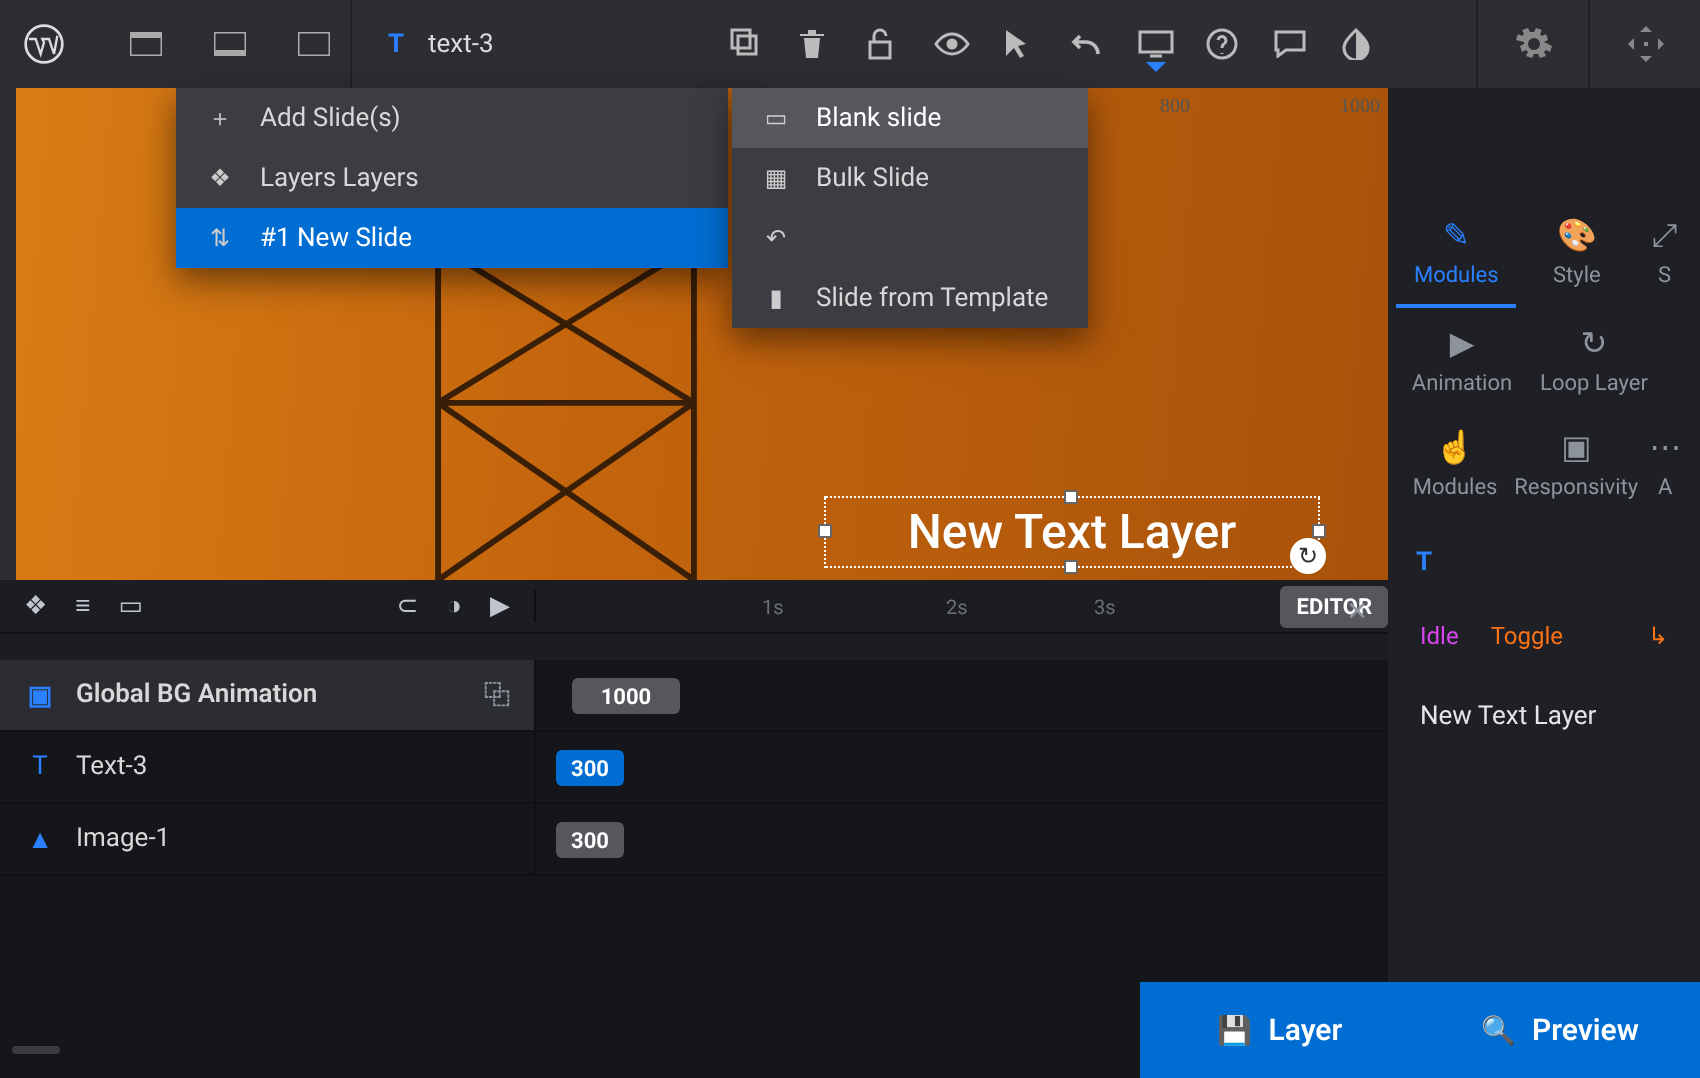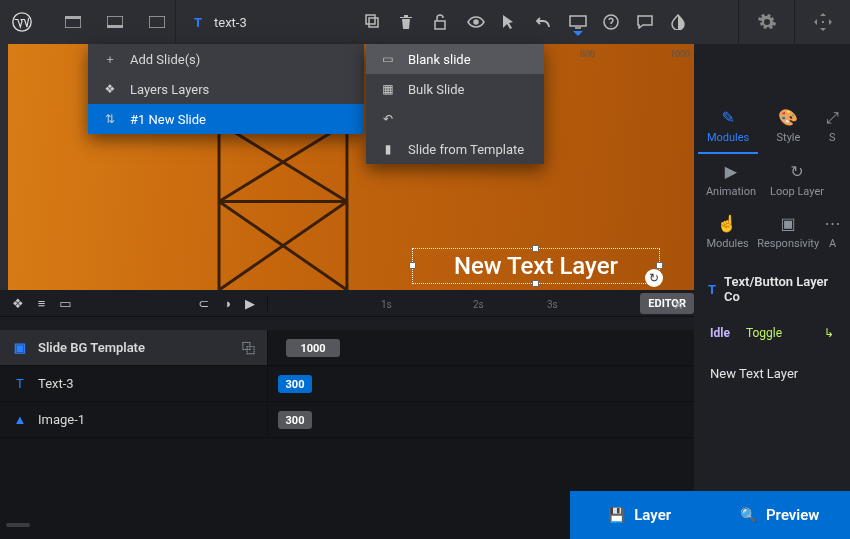--- a/index.html
+++ b/index.html
@@ -43,22 +43,22 @@
   .sidebar { position:absolute; right:0; top:44px; width:156px; bottom:48px; background:#1e2025; overflow:hidden; }
   .sb-tabs { display:flex; padding:56px 4px 4px 4px; justify-content: space-around; flex-wrap:wrap; }
   .sb-group-row { display:flex; width:100%; }
   .sb-tab { width:66px; display:flex; flex-direction:column; align-items:center; gap:4px; padding:8px 0; font-size:11px; cursor:pointer; color:#8d939c; }
   .sb-tab.active { color:#2a80ff; border-bottom:2px solid #2a80ff; }
   .sb-tab .sb-ic { font-size:16px; }
   .sb-partial { width:30px; overflow:hidden; }
   .sb-section-title { display:flex; align-items:center; gap:8px; padding:12px 14px; font-weight:600; color:#e5e5e5; background:#1e2025; }
   .sb-section-title .blue-t { color:#2a80ff; font-weight:bold;}
   .sb-mode { display:flex; gap:16px; padding:10px 16px; font-size:12px; }
-  .sb-mode span.active { color:#c4b5fd; font-weight:700;}
-  .sb-mode span { color:#bef264; cursor:pointer;}
+  .sb-mode span.active { color:#d946ef; font-weight:400;}
+  .sb-mode span { color:#f97316; cursor:pointer;}
   .sb-mode-arrow { margin-left:auto; color:#888; }
   .sb-field { padding:16px 16px; color:#e5e5e5; font-size:13px; }
 
   
   .timeline { position:absolute; left:0; right:156px; top:290px; bottom:48px; background:#14161a; }
   .tl-head { height:26px; background:#1b1d22; display:flex; align-items:center; }
   .tl-head-left { width:268px; display:flex; align-items:center; gap:14px; padding:0 12px; border-right:1px solid #0e1013; }
   .tl-head-left .hi { color:#c0c4cc; cursor:pointer; }
   .tl-head-left .fill { flex:1; }
   .tl-head-right { flex:1; position:relative; display:flex; align-items:center;justify-content:flex-end; }
@@ -285,21 +285,20 @@
           <span>Responsivity</span>
         </div>
       <div class="sb-tab sb-partial">
           <span class="sb-ic">⋯</span>
           <span>A</span>
         </div>
     </div>
   </div>
   <div class="sb-section-title">
       <span class="blue-t">T</span>
-      <span>Text/Button Layer Co</span>
     </div>
   <div class="sb-mode">
     <span class="active">Idle</span>
     <span>Toggle</span>
     <span class="sb-mode-arrow">↳</span>
   </div>
   <div class="sb-field">New Text Layer</div>
 </div>
 
 <div class="timeline">
@@ -318,21 +317,21 @@
       <span class="time-mark" style="left:113px">1s</span>
       <span class="time-mark" style="left:205px">2s</span>
       <span class="time-mark" style="left:279px">3s</span>
       <span class="tl-close">✕</span>
     </div>
   </div>
   <div class="tl-rulers"></div>
   <div class="tl-row first">
     <div class="tl-row-label">
         <span class="lab-ic blue">▣</span>
-        <span>Slide BG Template</span>
+        <span>Global BG Animation</span>
         <span class="dup-ic">⿻</span>
       </div>
     <div class="tl-row-track">
         <div class="clip gray" style="left:18px; width:54px">1000</div>
       </div>
   </div>
   <div class="tl-row">
     <div class="tl-row-label">
         <span class="lab-ic blue">T</span>
         <span>Text-3</span>

